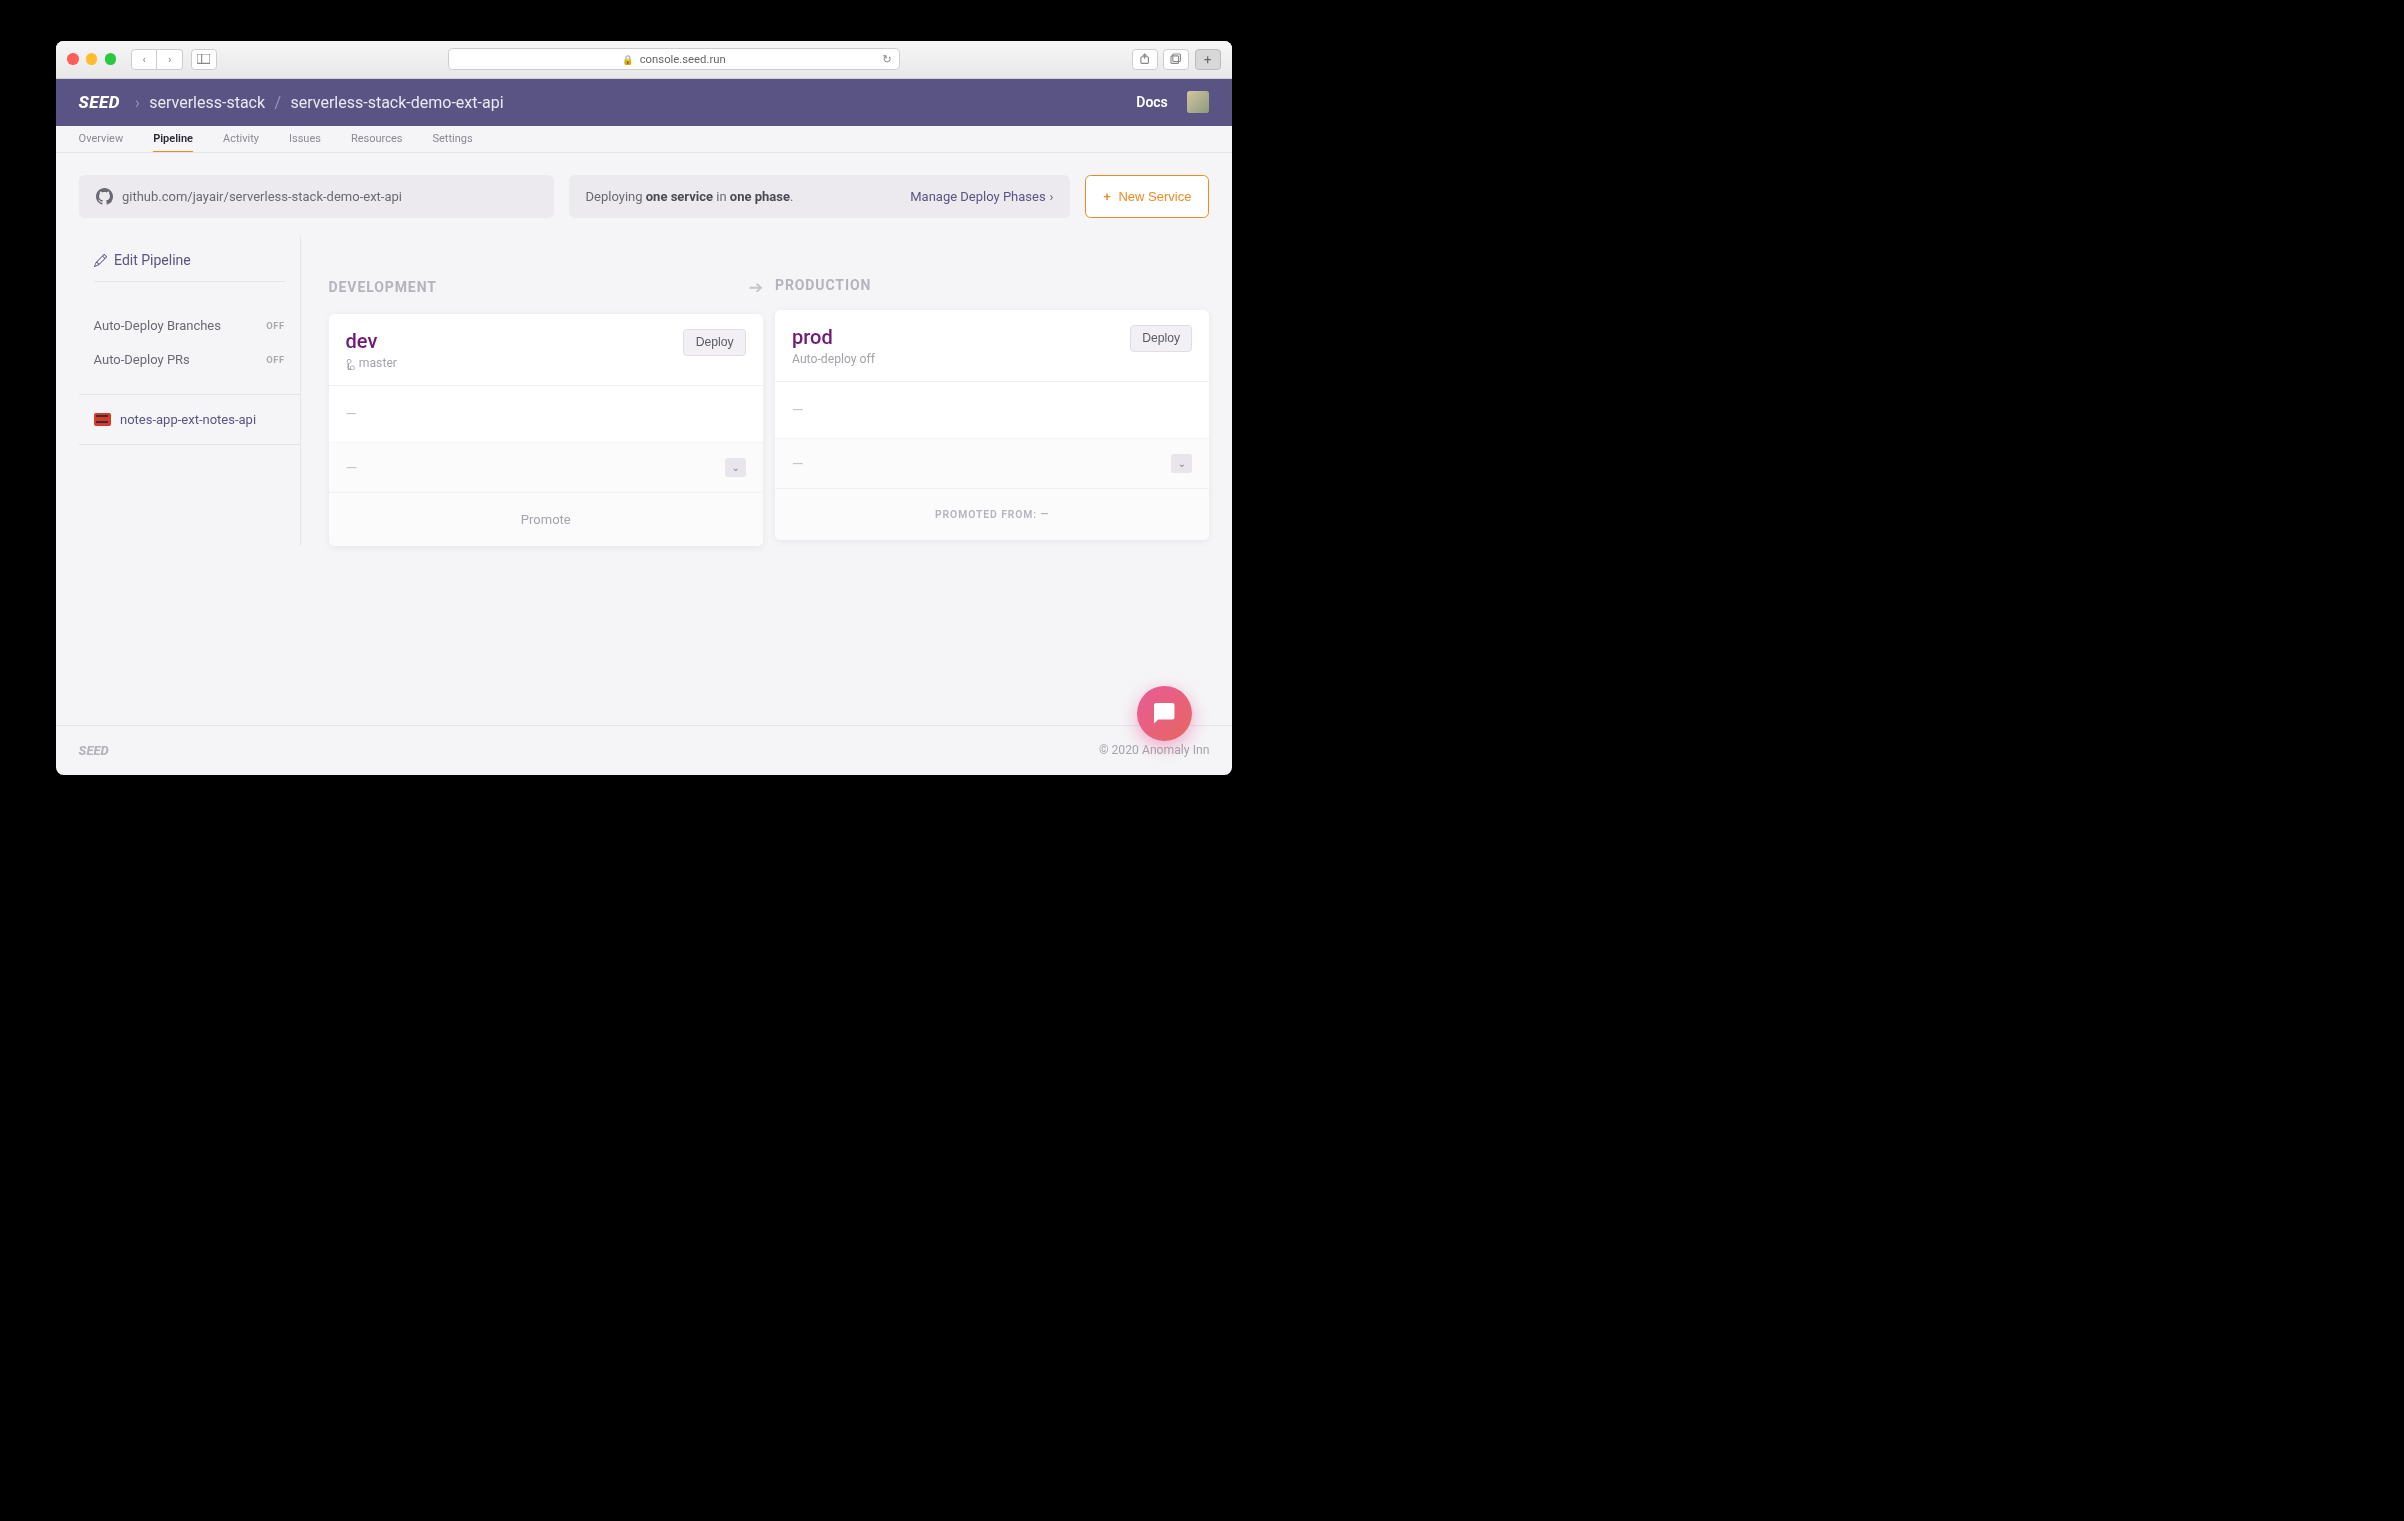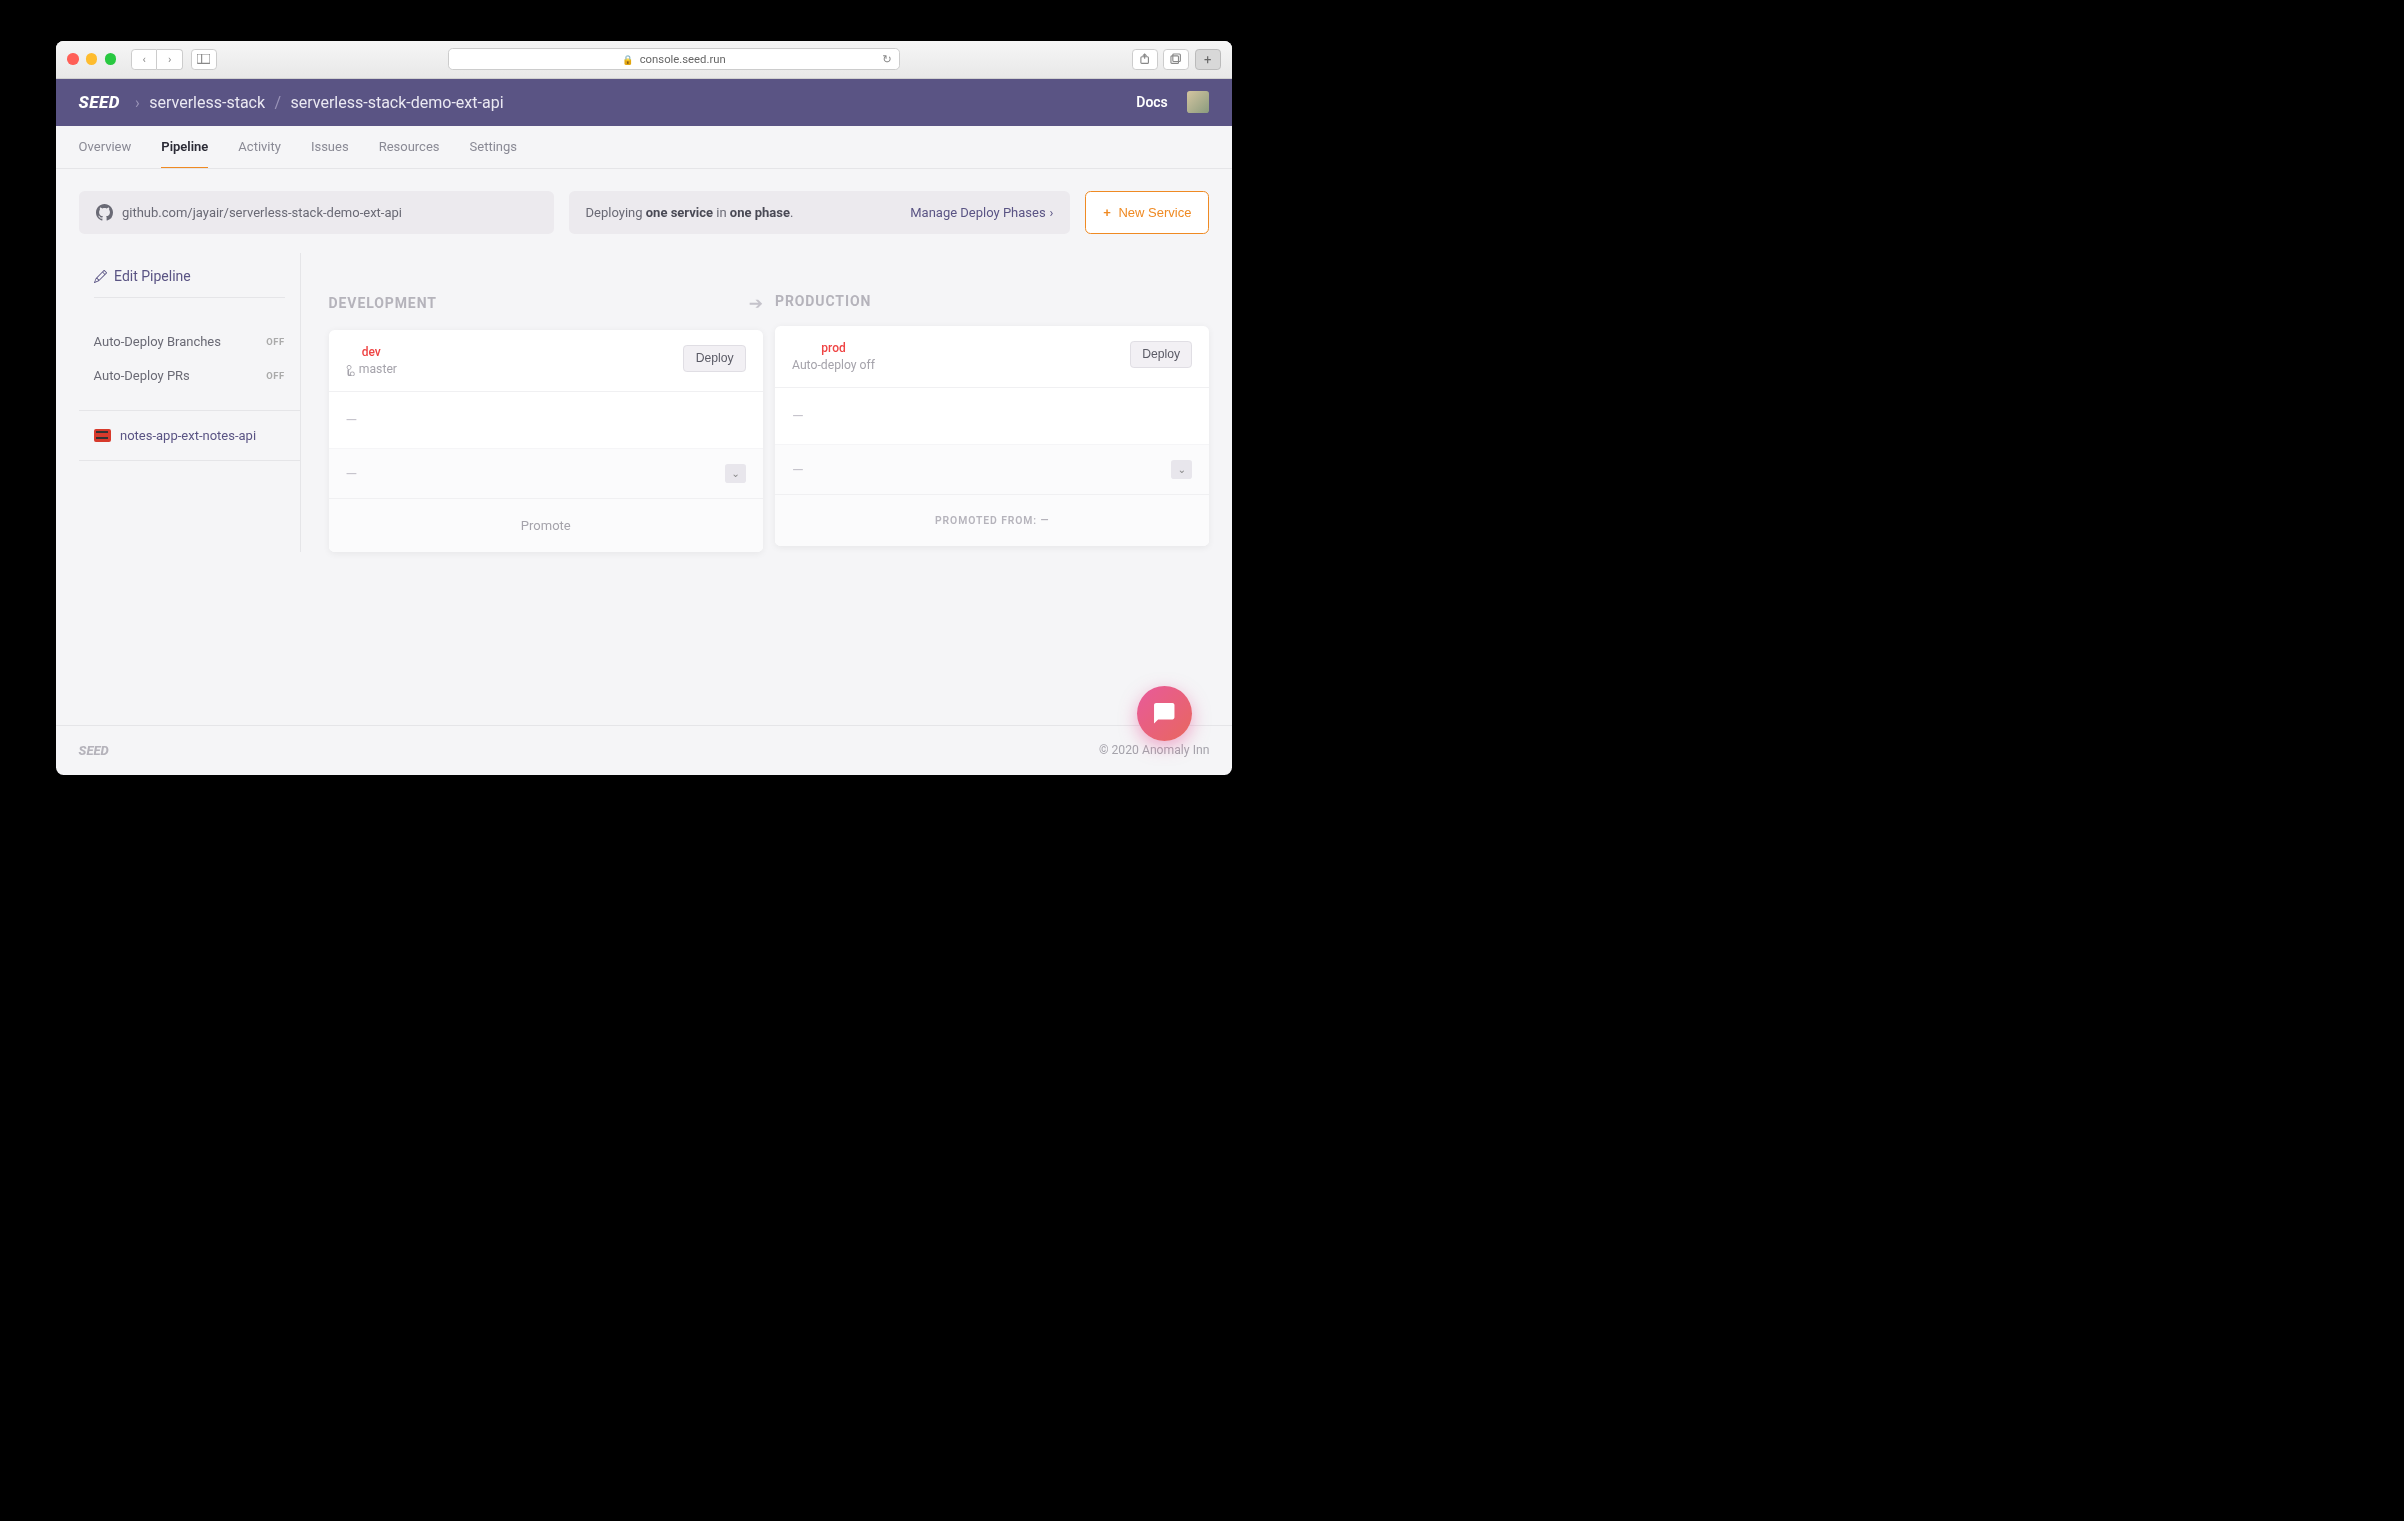--- a/index.html
+++ b/index.html
@@ -115,22 +115,22 @@
 }
 
 .tabs {
   background: #f5f5f7;
   border-bottom: 0.9px solid #e5e5e8;
   display: flex;
   padding: 0 22.6px;
   gap: 30px;
 }
 .tab {
-  padding: 13px 0;
-  font-size: 13px;
+  padding: 6px 0;
+  font-size: 11px;
   color: #8a8a95;
   cursor: pointer;
   border-bottom: 1.9px solid transparent;
 }
 .tab.active {
   color: #2a2a35;
   font-weight: 600;
   border-bottom: 1.9px solid #ef8a23;
 }
 
@@ -259,21 +259,21 @@
   box-shadow: 0 1.9px 7.5px rgba(0,0,0,0.06);
   overflow: hidden;
 }
 .env-header {
   padding: 15px 17px;
   display: flex;
   justify-content: space-between;
   align-items: flex-start;
   border-bottom: 0.9px solid #f0f0f2;
 }
-.env-title { color: #ef4444; font-size: 12px; font-weight: 500; text-align: center; }
+.env-title { color: #701a75; font-size: 20px; font-weight: 500; }
 .env-sub { color: #a5a3ab; font-size: 12.2px; margin-top: 3.8px; display: flex; align-items: flex-end; gap: 3.8px; }
 .deploy-btn {
   background: #f2f0f4;
   border: 0.9px solid #e0dee4;
   border-radius: 3.8px;
   padding: 5.6px 11.3px;
   font-size: 12.2px;
   color: #5a5a65;
   cursor: pointer;
 }

